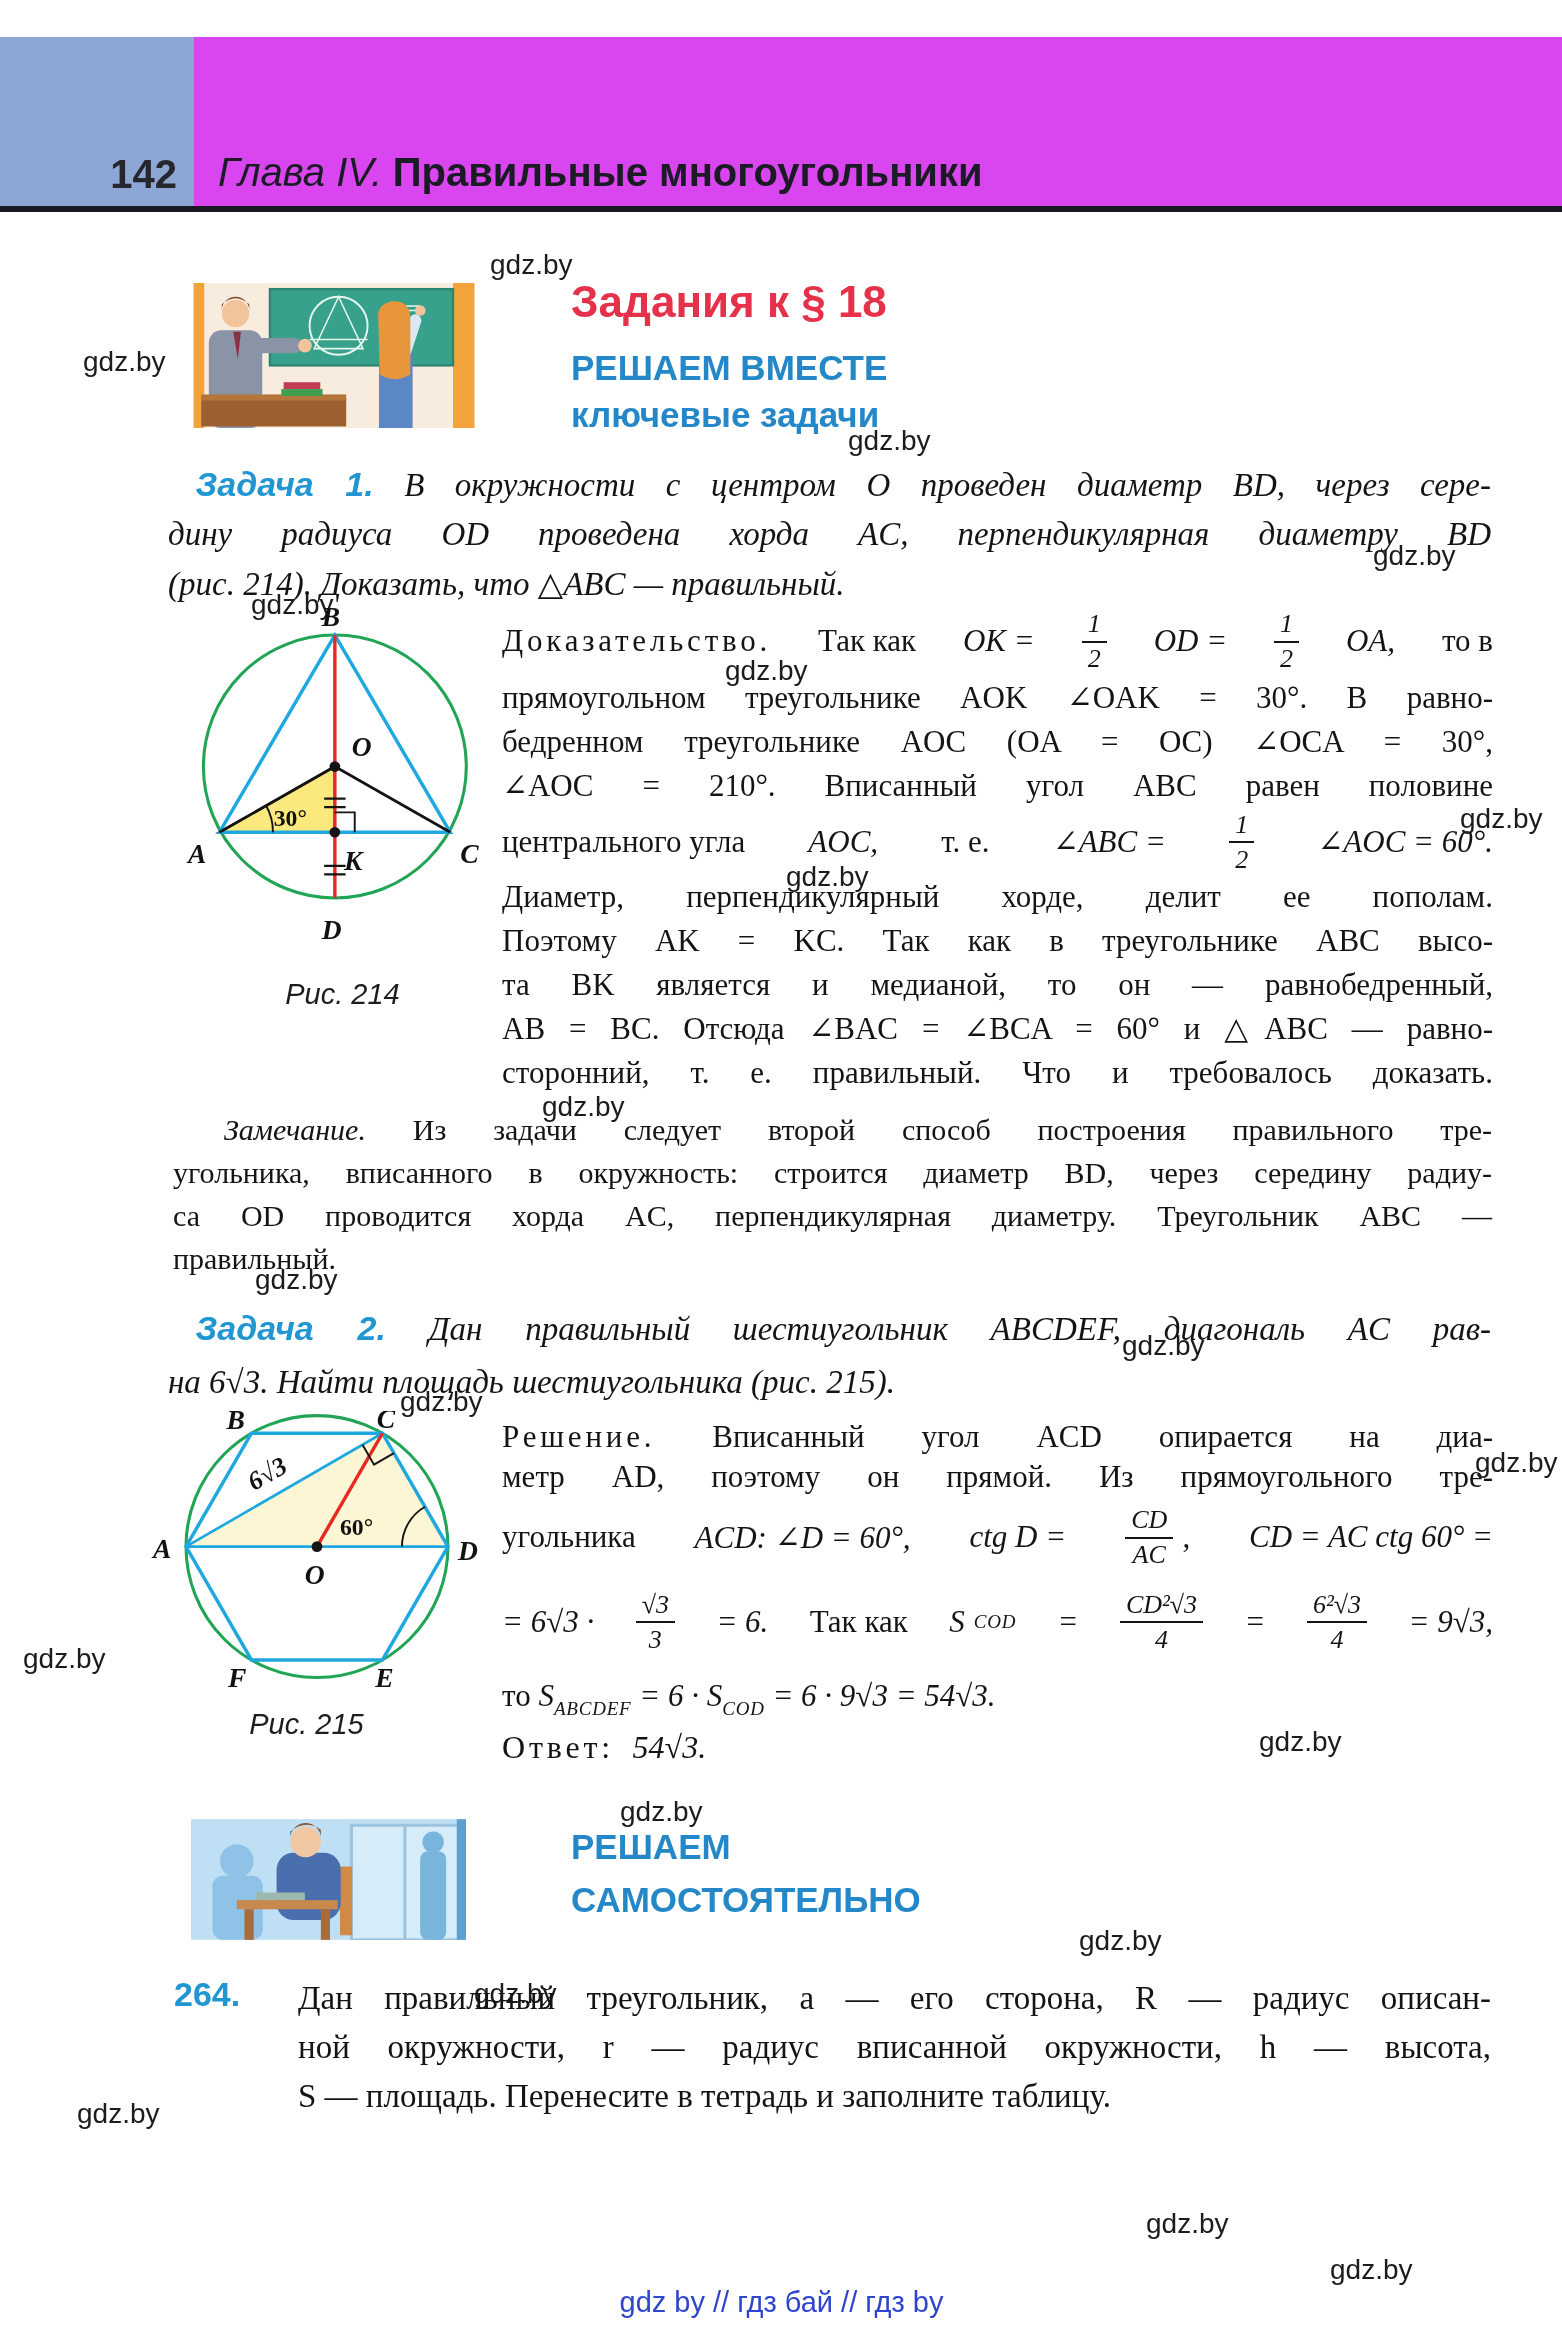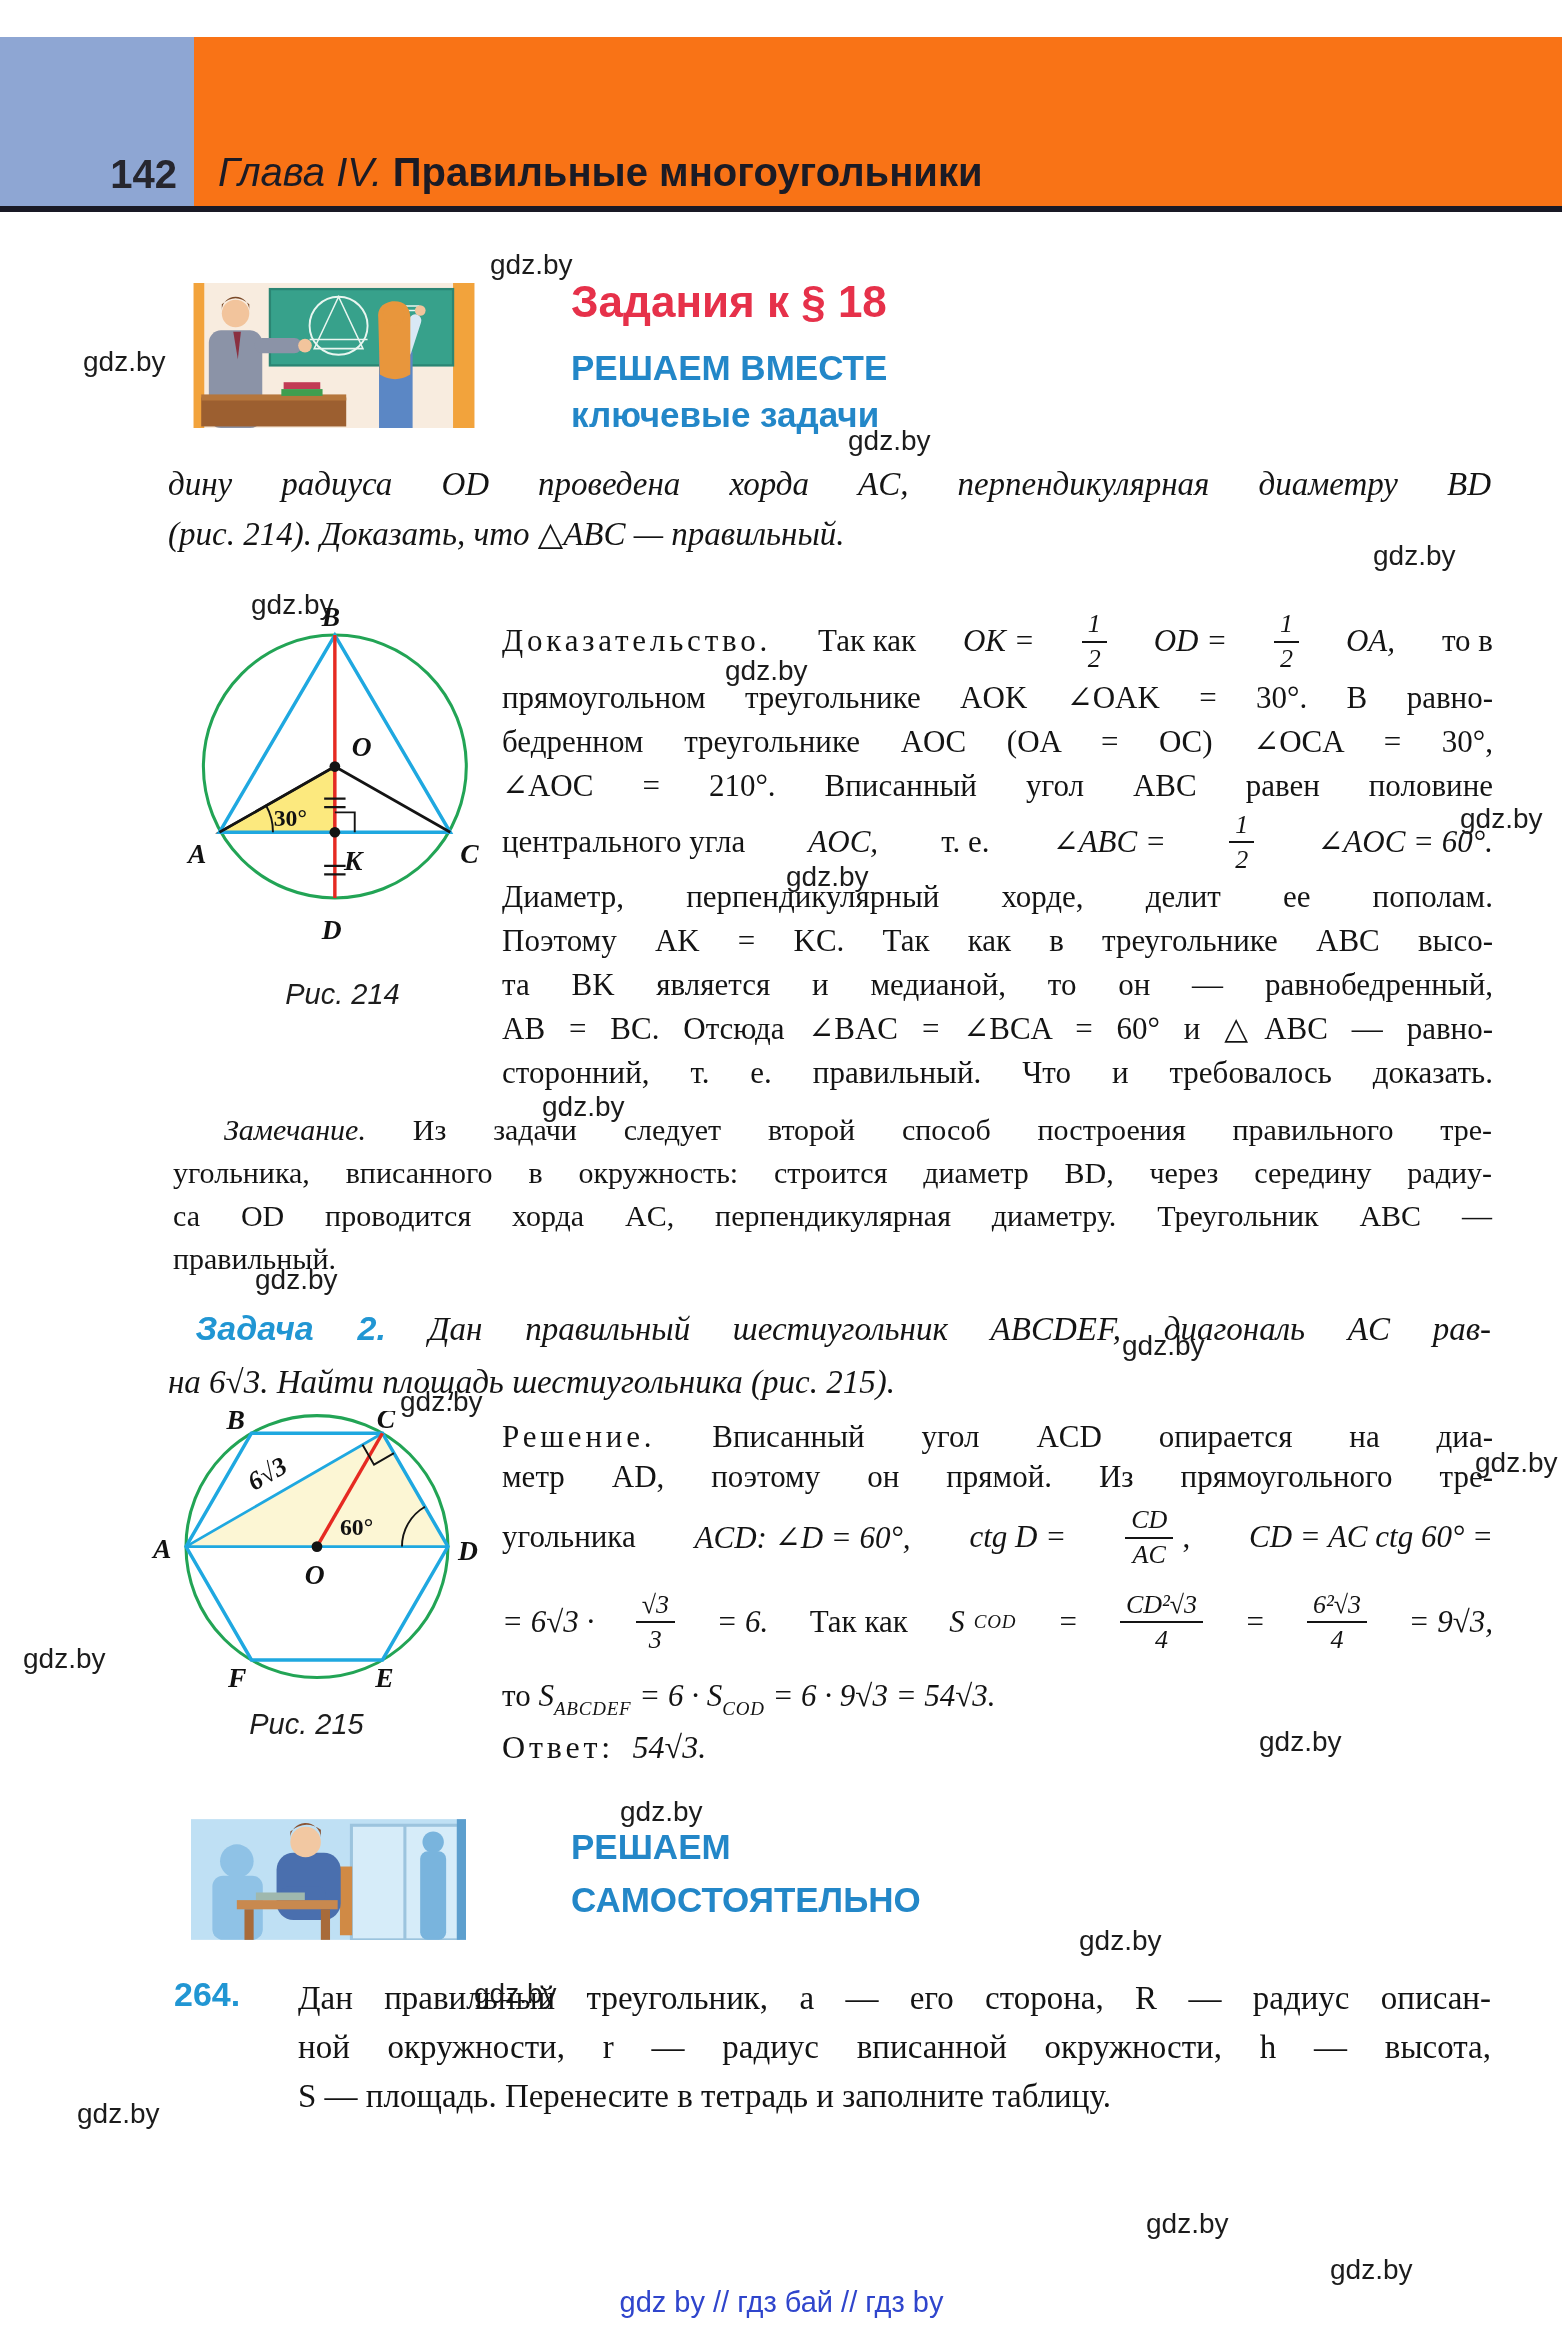--- a/index.html
+++ b/index.html
@@ -3,21 +3,21 @@
 <meta charset="utf-8">
 <style>
   html,body{margin:0;padding:0;background:#ffffff;}
   .page{position:relative;width:1563px;height:2330px;background:#ffffff;overflow:hidden;
         font-family:"Liberation Serif","DejaVu Serif",serif;color:#141414;}
   .abs{position:absolute;}
   .sans{font-family:"Liberation Sans","DejaVu Sans",sans-serif;}
   .wm{position:absolute;font-family:"Liberation Sans","DejaVu Sans",sans-serif;
       font-size:28px;color:#1c1c1c;white-space:nowrap;}
   .green-note{left:624px;top:9.2px;font-size:29px;color:#35d435;margin-top:32px;}
-  .band{left:0;top:37px;width:1563px;height:169px;background:#f97316;border-bottom:6.9px solid #191925;}
+  .band{left:0;top:37px;width:1563px;height:169px;background:#d946ef;border-bottom:6.9px solid #191925;}
   .band-dark{left:0;top:0;width:194px;height:169px;background:#8ea6d3;}
   .pagenum{position:absolute;right:17px;bottom:9.2px;font-family:"Liberation Sans","DejaVu Sans",sans-serif;
            font-weight:700;font-size:40px;color:#26262e;}
   .chapter{position:absolute;left:218px;bottom:10.7px;font-size:40px;color:#1b1b25;white-space:nowrap;}
   .chapter .it{font-style:italic;font-weight:400;}
   .chapter .bd{font-weight:700;margin-left:10.7px;}
   .h-red{left:571px;top:277px;font-weight:700;font-size:44px;color:#e6314a;white-space:nowrap;}
   .h-blue{font-weight:700;font-size:35px;color:#2387c8;white-space:nowrap;}
   .lead-blue{font-family:"Liberation Sans","DejaVu Sans",sans-serif;font-weight:700;font-size:34px;color:#2196d3;}
   .tblock{position:absolute;left:168px;width:1323px;}
@@ -88,20 +88,24 @@
 
   <span class="wm" style="left:490px;top:249px;">gdz.by</span>
   <span class="wm" style="left:83px;top:346px;">gdz.by</span>
 
   <div class="abs h-red sans">Задания к § 18</div>
   <div class="abs h-blue sans" style="left:571px;top:348px;">РЕШАЕМ ВМЕСТЕ</div>
   <div class="abs h-blue sans" style="left:571px;top:395px;">ключевые задачи</div>
   <span class="wm" style="left:848px;top:425px;">gdz.by</span>
 
   <div class="tblock" style="top:459px;">
+    <div class="tline jl" style="padding-left:27.5px;">
+      <span class="lead-blue">Задача 1.</span>
+      <span>В окружности с центром O проведен диаметр BD, через сере-</span>
+    </div>
     <div class="tline jl">дину радиуса OD проведена хорда AC, перпендикулярная диаметру BD</div>
     <div class="tline">(рис. 214). Доказать, что △ABC — правильный.</div>
   </div>
   <span class="wm" style="left:1373px;top:540px;">gdz.by</span>
   <span class="wm" style="left:251px;top:589px;">gdz.by</span>
 
   <svg class="abs" style="left:182px;top:606px;" width="321" height="344" viewBox="0 0 420 450">
     <polygon points="49,296 200,210 200,296" fill="#fce97e" stroke="#141414" stroke-width="3"></polygon>
     <circle cx="200" cy="210" r="172" fill="none" stroke="#22a455" stroke-width="4"></circle>
     <polygon points="200,38 49,296 351,296" fill="none" stroke="#1fa8e0" stroke-width="4.5"></polygon>

